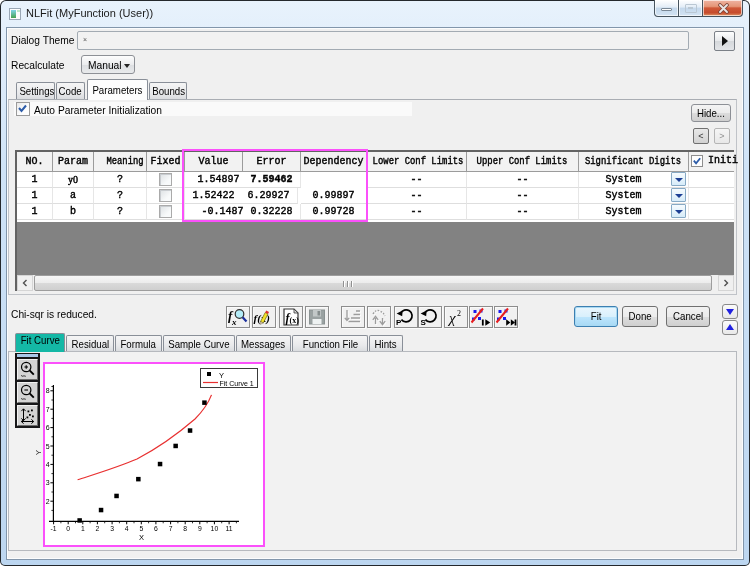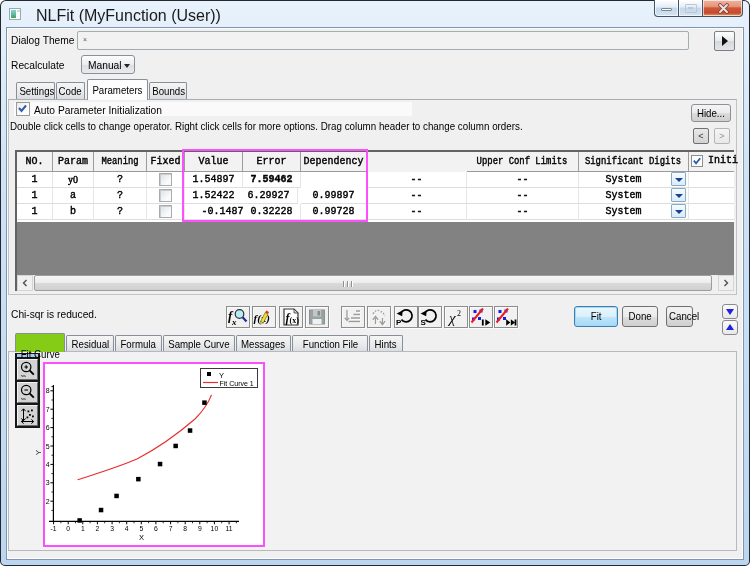--- a/index.html
+++ b/index.html
@@ -5,21 +5,21 @@
 * { margin:0; padding:0; box-sizing:border-box; }
 html,body { width:750px; height:566px; overflow:hidden; background:#fff; }
 #win { position:relative; width:750px; height:566px; font-family:"Liberation Sans",sans-serif; font-size:11px; color:#000; }
 .abs { position:absolute; }
 
 #frame-outer { left:0; top:0; width:750px; height:566px; background:#24282c; border-radius:6px 6px 5px 5px; }
 #frame-glass { left:1px; top:1px; width:748px; height:564px; background:linear-gradient(#e8f2fc,#cfe3f7 30%,#bcd6f0); border-radius:5px 5px 4px 4px; }
 #frame-inner { left:6px; top:27px; width:738px; height:533px; background:#8296ab; }
 #client { left:7px; top:28px; width:736px; height:531px; background:#f0f0f0; border:1px solid #fbfcfd; }
 
-#title-text { left:36px; top:7px; font-size:16px; color:#1a1a1a; }
+#title-text { left:26px; top:7px; font-size:11px; color:#1a1a1a; }
 #app-icon { left:9px; top:8px; width:12px; height:12px; background:#fdfdfd; border:1px solid #9aa7b5; }
 #app-icon i { position:absolute; left:1px; top:1px; width:5px; height:8px; background:linear-gradient(#7fd4e8,#46a34f); }
 #app-icon b { position:absolute; left:7px; top:1px; width:3px; height:2px; background:#bfe8c9; }
 
 .capbtn { top:0px; height:17px; border:1px solid #46535e; border-top:none; background:linear-gradient(#ffffff,#e3edf7 45%,#c4d8ec 50%,#d3e3f3); box-shadow:inset 0 0 0 1px rgba(255,255,255,.65); }
 #btn-min { left:654px; width:25px; border-radius:0 0 0 4px; }
 #btn-max { left:678px; width:25px; }
 #btn-close { left:702px; width:41px; border-radius:0 0 4px 0; background:linear-gradient(#efb3a2,#e59678 40%,#cf5838 50%,#c64b2c 80%,#e09a67); }
 #btn-min i { position:absolute; left:6px; top:8px; width:11px; height:3px; background:#fdfdfd; border:1px solid #7a8896; border-radius:1px; }
 #btn-max i { position:absolute; left:6px; top:4px; width:12px; height:9px; border:1px solid #bac7d3; background:transparent; border-radius:1px; }
@@ -69,30 +69,30 @@
 #hscroll { position:absolute; left:0; top:123px; width:717px; height:16px; background:#f0f0f0; }
 .sbtn { position:absolute; top:0; width:16px; height:16px; background:#f0f0f0; border:1px solid #d5d5d5; }
 #sb-thumb { position:absolute; left:17px; top:0px; width:678px; height:16px; background:linear-gradient(#f6f6f6,#ececec 50%,#dadada 51%,#cfcfcf); border:1px solid #9d9d9d; border-radius:2px; }
 
 #lbl-chisqr { left:11px; top:308px; }
 .tbtn { top:306px; width:24px; height:22px; background:#f1f1f1; border:1px solid #8d8d8d; box-shadow:1px 1px 0 #fbfbfb, inset 1px 1px 0 #fafafa; }
 
 .pushbtn { top:306px; height:21px; border:1px solid #707070; border-radius:3px; background:linear-gradient(#f2f2f2,#ebebeb 50%,#dddddd 51%,#cfcfcf); text-align:center; padding-top:3px; }
 #btn-fit { left:574px; width:44px; border:1px solid #3c7fb1; background:linear-gradient(#eaf6fd,#d9f0fc 50%,#bee6fd 51%,#a7d9f5); box-shadow:0 0 0 1px #a9d9f2 inset; }
 #btn-done { left:622px; width:36px; }
-#btn-cancel { left:666px; width:27px; }
+#btn-cancel { left:666px; width:44px; }
 .arrbtn { left:722px; width:16px; height:15px; border:1px solid #8a8a8a; border-radius:3px; background:linear-gradient(#fbfbfb,#e8e8e8); }
 #btn-dn { top:304px; }
 #btn-up { top:320px; }
 .arrbtn i { position:absolute; left:2.5px; width:0; height:0; border-left:4.5px solid transparent; border-right:4.5px solid transparent; }
 #btn-dn i { top:4px; border-top:6px solid #2121e0; }
 #btn-up i { top:3px; border-bottom:6px solid #2121e0; }
 
 .btab { top:335px; height:17px; white-space:nowrap; font-size:11px; border:1px solid #898f98; border-bottom:none; border-radius:2px 2px 0 0; background:linear-gradient(#f5f5f5,#e8e9eb 60%,#d8dadd); text-align:center; padding-top:2px; }
-.btab.active { top:333px; height:19px; background:#84cc16; z-index:5; padding-top:14px; }
+.btab.active { top:333px; height:19px; background:#14b8a6; z-index:5; padding-top:0; }
 #panel2 { left:8px; top:351px; width:729px; height:200px; background:#f2f2f2; border:1px solid #b6b9be; }
 
 #gtools { left:15px; top:353px; width:25px; height:75px; background:#18181a; }
 #gtools .strip { position:absolute; left:2px; top:1px; width:21px; height:3px; background:#a9c9e9; }
 .gbtn { position:absolute; left:2px; width:21px; height:21px; background:#d4d4d4; border:1px solid; border-color:#f2f2f2 #6c6c6c #6c6c6c #f2f2f2; }
 
 #graphbox { left:43px; top:362px; width:222px; height:185px; border:2px solid #fb50fb; background:#ffffff; z-index:4; }
 #ytitle { left:36px; top:448px; font-size:8px; color:#333; transform:rotate(-90deg); z-index:6; }
 .nw { display:inline-block; transform:scaleX(0.88); transform-origin:50% 50%; white-space:nowrap; }
 .nwl { display:inline-block; transform:scaleX(0.93); transform-origin:0 50%; white-space:nowrap; }
@@ -140,53 +140,53 @@
   <div class="abs tab" id="tab-code"><span class="nw">Code</span></div>
   <div class="abs tab active" id="tab-params"><span class="nw">Parameters</span></div>
   <div class="abs tab" id="tab-bounds"><span class="nw">Bounds</span></div>
 
   <div class="abs" id="panel1"></div>
   <div class="abs" id="chk-strip"></div>
   <div class="abs" id="chk-auto"><svg width="11" height="11" viewBox="0 0 11 11">
         <path d="M2 5 L4.5 8 L9 2.5" stroke="#2d5ca8" stroke-width="2" fill="none"></path>
       </svg></div>
   <div class="abs" id="lbl-auto"><span class="nwl">Auto Parameter Initialization</span></div>
-  <div class="abs" id="instr"><span class="nwl" style="transform:scaleX(0.89);">Double click cells to change operator. Right click cells for more options. Drag column header to change column orders.</span></div>
   <div class="abs" id="btn-hide"><span class="nw">Hide...</span></div>
   <div class="abs navbtn" id="btn-prev">&lt;</div>
   <div class="abs navbtn" id="btn-next">&gt;</div>
 
   <div class="abs" id="tbl">
     <div id="thead">
       <div class="hc" style="left:0px;width:36px;">NO.</div>
       <div class="hc" style="left:36px;width:41px;">Param</div>
-      <div class="hc" style="left:77px;width:53px;"><span class="nw" style="transform:scaleX(0.88);">Meaning</span></div>
+      <div class="hc" style="left:77px;width:53px;text-align:right;"><span class="nw" style="transform:scaleX(0.88);">Meaning</span></div>
       <div class="hc" style="left:130px;width:38px;">Fixed</div>
       <div class="hc" style="left:168px;width:58px;">Value</div>
       <div class="hc" style="left:226px;width:58px;">Error</div>
       <div class="hc" style="left:284px;width:66px;">Dependency</div>
+      <div class="hc" style="left:350px;width:100px;"><span class="nw" style="transform:scaleX(0.89);">Lower Conf Limits</span></div>
       <div class="hc" style="left:562px;width:110px;"><span class="nw" style="transform:scaleX(0.89);">Significant Digits</span></div>
       <div class="hc" style="left:450px;width:112px;"><span class="nw" style="transform:scaleX(0.89);">Upper Conf Limits</span></div>
       <div class="hc" style="left:672px;width:45px;border-right:none;text-align:left;">
           <span style="position:absolute;left:2px;top:3px;width:12px;height:12px;background:#fdfdfd;border:1px solid #8e8e8e;">
             <svg width="10" height="10" viewBox="0 0 11 11" style="position:absolute;left:0;top:0;">
               <path d="M2 5 L4.5 8 L9 2.5" stroke="#2d5ca8" stroke-width="2" fill="none"></path>
             </svg>
           </span>
           <span style="position:absolute;left:19px;top:4px;">Initi</span>
         </div>
     </div>
     <div class="rows">
       <div class="rc" style="top:0px;left:0px;width:36px;">1</div>
       <div class="rc" style="top:0px;left:36px;width:41px;font-family:Liberation Serif, serif;">y0</div>
       <div class="rc" style="top:0px;left:77px;width:53px;">?</div>
       <div class="rc" style="top:0px;left:130px;width:38px;">
           <span class="fixbox"></span>
         </div>
-      <div class="rc" style="top:0px;left:168px;width:58px;">1.54897</div>
+      <div class="rc" style="top:0px;left:168px;width:68px;">1.54897</div>
       <div class="rc" style="top:0px;left:226px;width:58px;font-weight:bold;">7.59462</div>
       <div class="rc" style="top:0px;left:284px;width:66px;margin-top:25px;">0.99477</div>
       <div class="rc" style="top:0px;left:350px;width:100px;">--</div>
       <div class="rc" style="top:0px;left:450px;width:112px;">--</div>
       <div class="rc" style="top:0px;left:562px;width:110px;padding-right:20px;">System<span class="ddbtn">
             <i></i>
           </span></div>
       <div class="rc" style="top:0px;left:672px;width:45px;border-right:none;"></div>
 
       <div class="rc" style="top:16px;left:0px;width:36px;">1</div>

